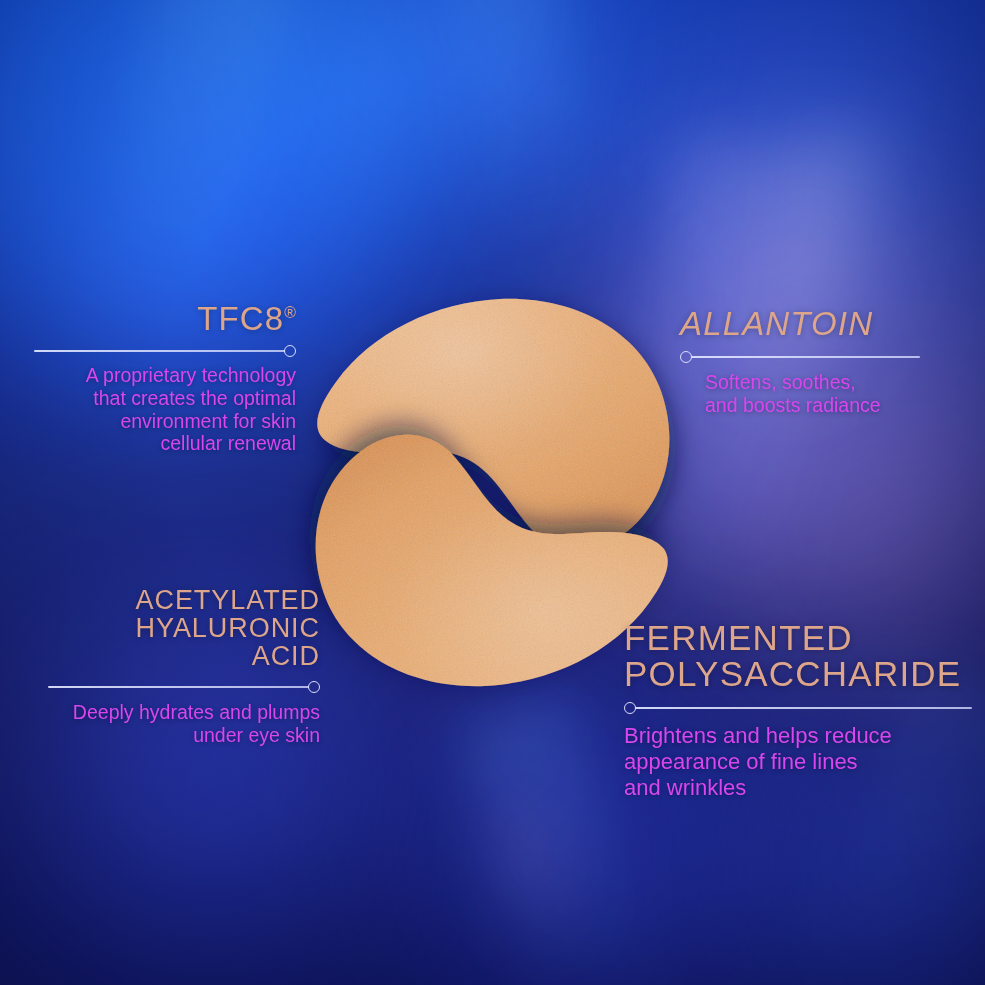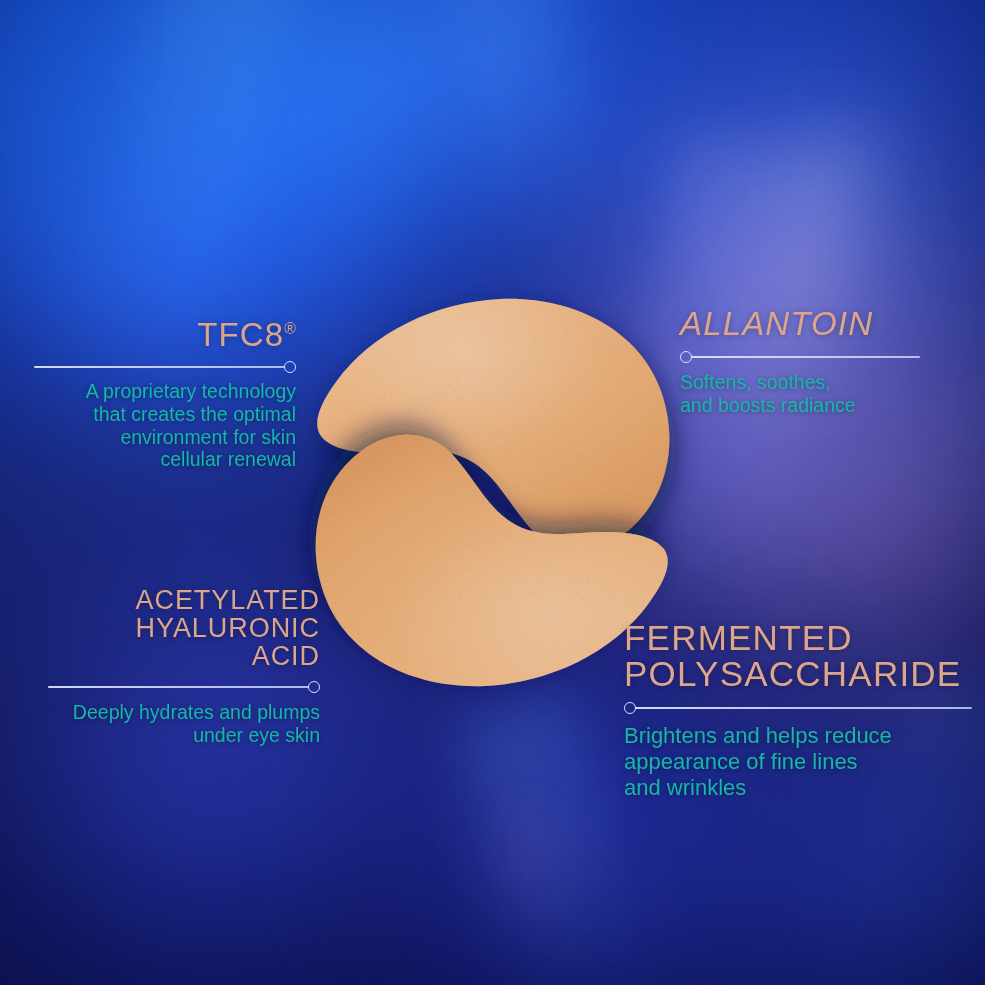--- a/index.html
+++ b/index.html
@@ -117,42 +117,42 @@
     width:12px; height:12px;
     border:1.6px solid rgba(226,230,255,.95);
     border-radius:50%;
     background:transparent;
   }
   .label.dot-right .rule .dot{ margin-left:-1px; }
   .label.dot-left  .rule{ flex-direction:row; }
   .label.dot-left  .rule .dot{ margin-right:-1px; }
 
   .label .body{
-    color:#14b8a6;
+    color:#d946ef;
     font-weight:400;
     white-space:pre-line;
     text-shadow:0 1px 5px rgba(0,0,0,.35);
   }
 
   
   #label-tfc8{
-    left:34px; top:318px; width:262px;
+    left:34px; top:302px; width:262px;
     text-align:right;
   }
   #label-tfc8 .heading{ font-size:33px; }
   #label-tfc8 .rule{ margin-top:8px; margin-bottom:7px; }
   #label-tfc8 .body{ font-size:19.5px; line-height:1.16; }
 
   #label-allantoin{
     left:680px; top:307px; width:240px;
     text-align:left;
   }
   #label-allantoin .heading{ font-size:33px;font-style:italic; }
   #label-allantoin .rule{ margin-top:9px; margin-bottom:8px; }
-  #label-allantoin .body{ font-size:19.5px; line-height:1.18; }
+  #label-allantoin .body{ font-size:19.5px; line-height:1.18;margin-left:25px; }
 
   #label-aha{
     left:48px; top:586px; width:272px;
     text-align:right;
   }
   #label-aha .heading{ font-size:27px; }
   #label-aha .rule{ margin-top:10px; margin-bottom:8px; }
   #label-aha .body{ font-size:19.5px; line-height:1.18; }
 
   #label-fp{

